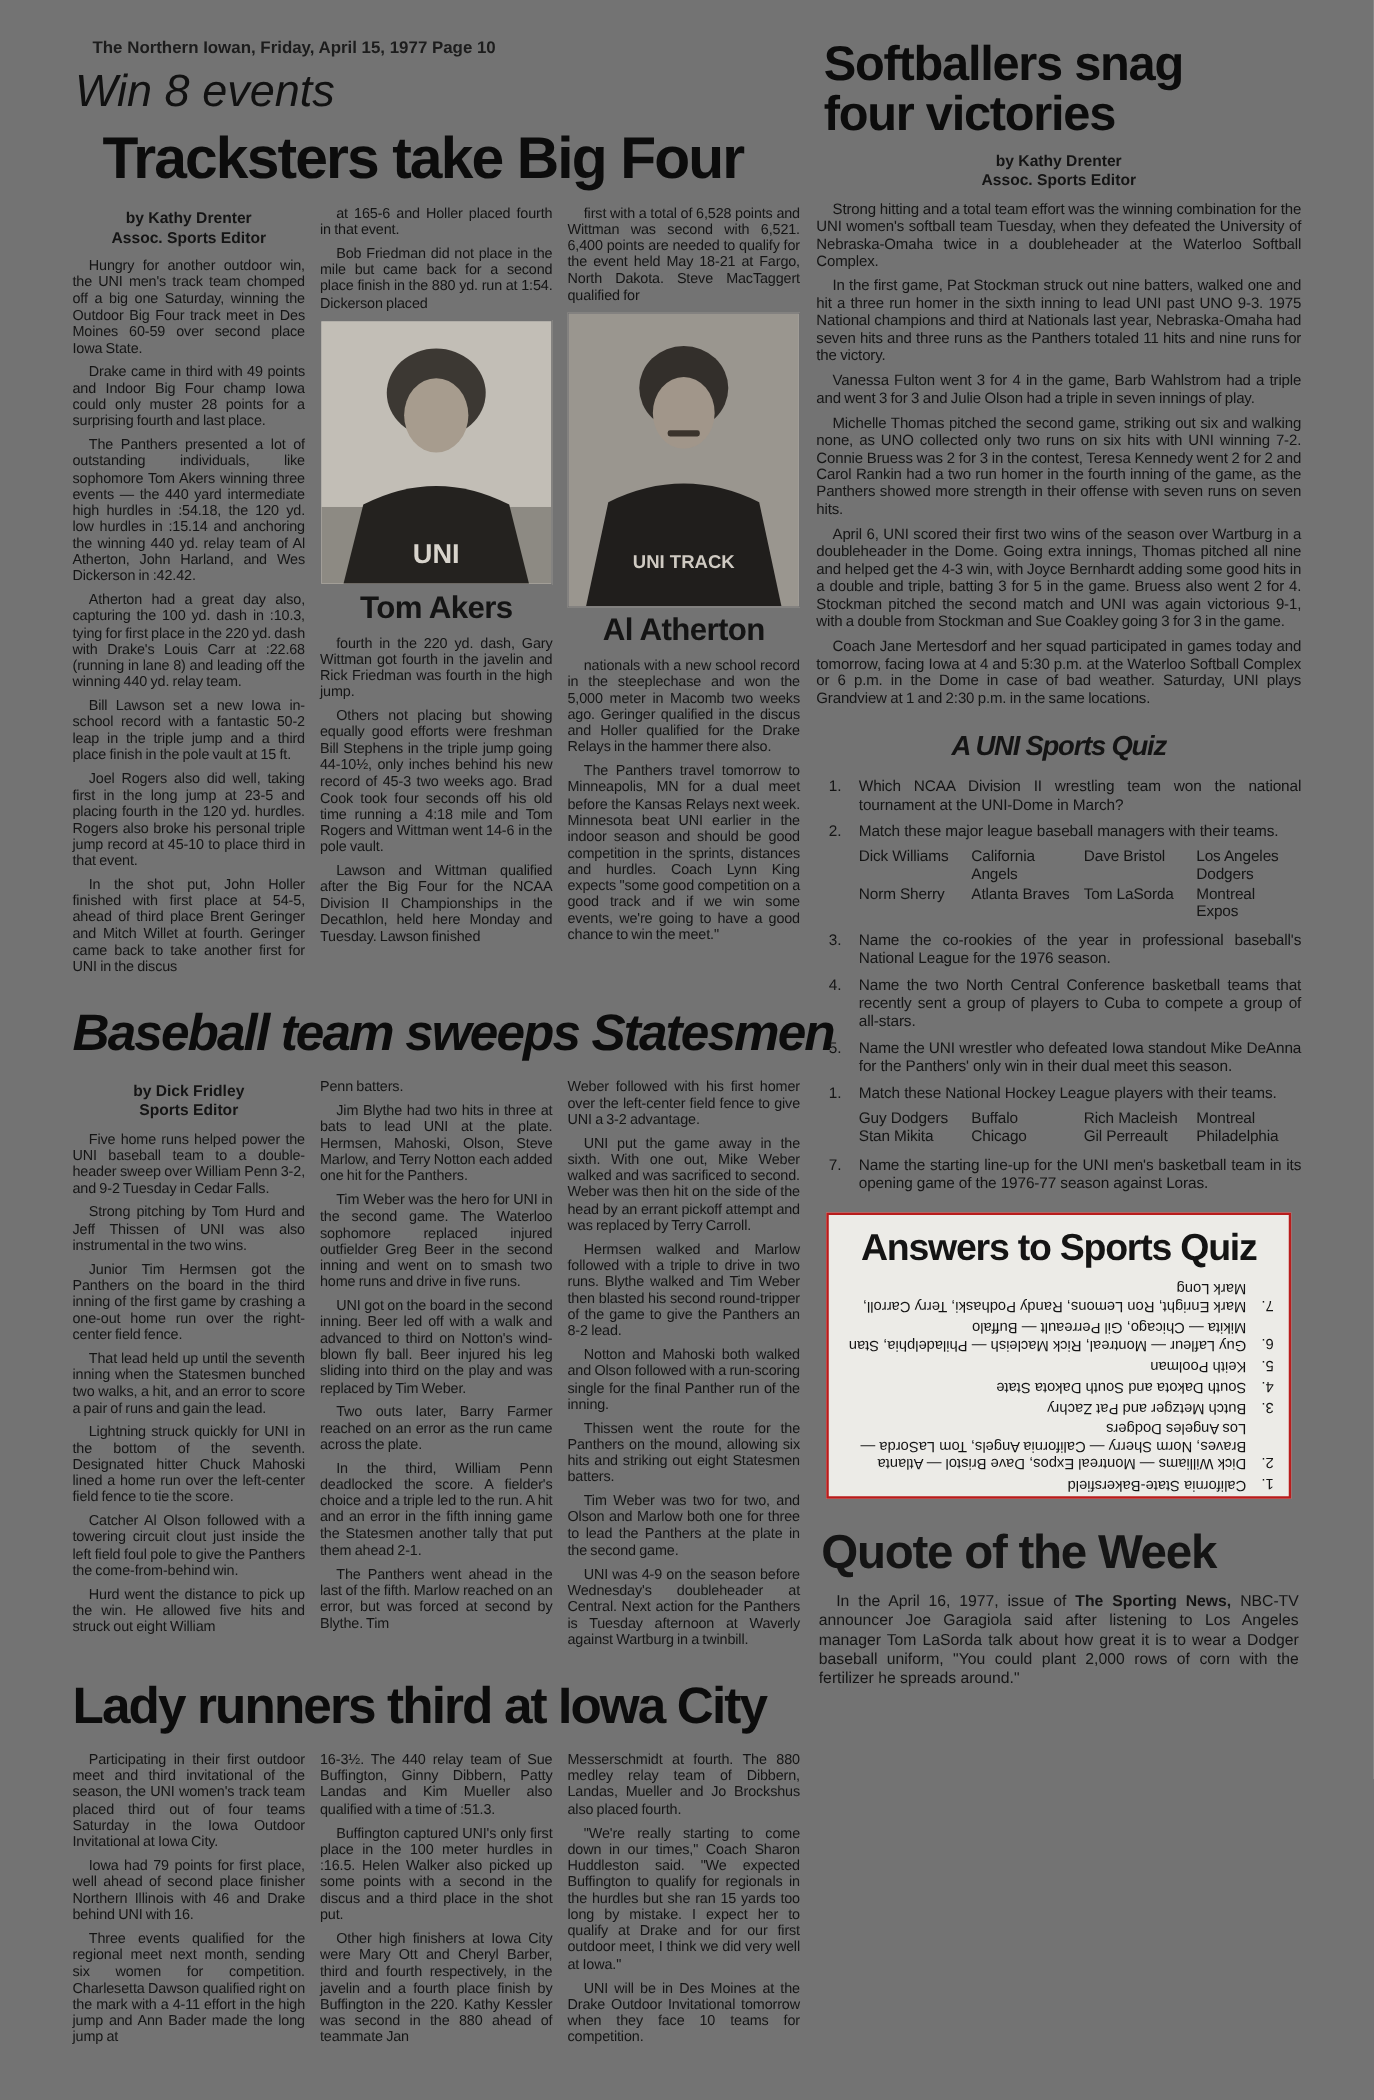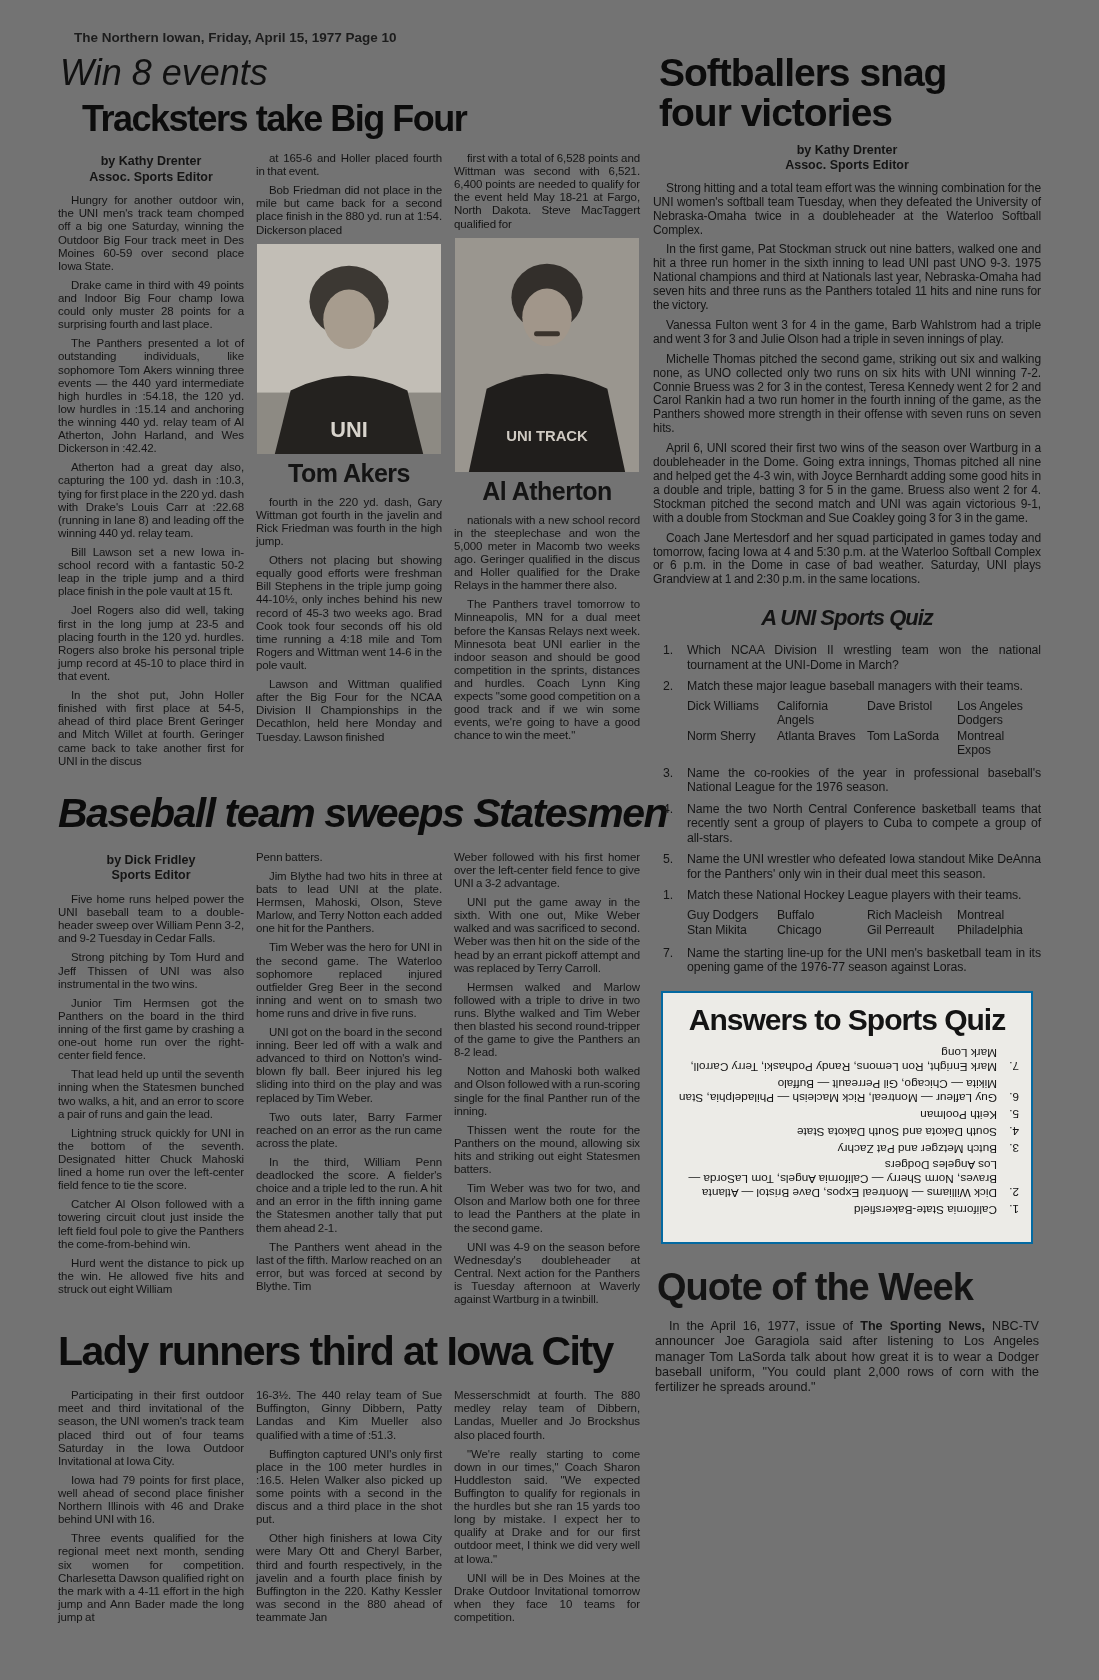--- a/index.html
+++ b/index.html
@@ -18,21 +18,21 @@
   .masthead {
     position:absolute; left:74px; top:30px;
     font-size:13.5px; font-weight:bold; color:#1c1c1c;
   }
   
   .left-zone {
     position:absolute; left:58px; top:52px; width:582px;
   }
   .kicker { font-style:italic; font-size:36px; color:#111; margin:0 0 4px 2px; }
   .headline-xl {
-    font-size:36px; font-weight:bold; letter-spacing:-1.5px;
+    font-size:47px; font-weight:bold; letter-spacing:-1.5px;
     margin:2px 0 12px 24px; color:#0c0c0c; white-space:nowrap;
   }
   .cols { display:flex; gap:12px; }
   .col { width:186px; }
   .byline { text-align:center; font-weight:bold; font-size:12.5px; line-height:1.25; margin:2px 0 9px; }
   .col p, .wide-col p {
     font-size:11.5px; line-height:1.14; letter-spacing:-0.1px; word-spacing:-0.5px;
     text-align:justify; text-indent:13px; margin:0 0 6px;
   }
   .photo {
@@ -41,39 +41,39 @@
   }
   .photo.tall { height:236px; }
   .photo svg { width:100%; height:100%; display:block; }
   .caption { text-align:center; font-weight:bold; font-size:25px; letter-spacing:-0.5px; margin:2px 0 8px; }
   .headline-band {
     font-size:41px; font-weight:bold; font-style:italic; letter-spacing:-1.5px;
     margin:16px 0 14px 0; white-space:nowrap; color:#0c0c0c;
   }
   .headline-band.upright { font-style:normal; }
   
-  .sidebar { position:absolute; left:653px; top:49px; width:388px; }
+  .sidebar { position:absolute; left:653px; top:28px; width:388px; }
   .headline-lg {
     font-size:39px; font-weight:bold; letter-spacing:-1px; line-height:1.02;
     margin:4px 0 10px 6px; color:#0c0c0c;
   }
   .sidebar .byline { margin:4px 0 8px; }
   .wide-col p { font-size:12px; line-height:1.16; }
   .quiz-head {
     font-size:22px; font-weight:bold; font-style:italic; letter-spacing:-1px;
     text-align:center; margin:18px 0 12px;
   }
   .quiz-item { display:flex; margin:0 0 7px; }
   .quiz-num { width:24px; flex:0 0 24px; font-size:12.3px; font-weight:normal; margin-left:10px; }
   .quiz-body { flex:1; font-size:12.3px; line-height:1.18; text-align:justify; letter-spacing:-0.1px; }
   .pairs { display:grid; grid-template-columns:1fr 1fr 1fr 1fr; column-gap:6px; row-gap:1px; margin:5px 0 1px; text-align:left; }
   .pairs span { font-size:12.3px; line-height:1.18; }
   .answers-box {
-    border:2px solid #0369a1; background:#ecebe7;
-    margin:16px 0 0 8px; padding:10px 12px 24px; width:372px;
+    border:2px solid #b91c1c; background:#ecebe7;
+    margin:16px 0 0 8px; padding:10px 12px 0; width:372px;
   }
   .answers-head { font-size:30px; font-weight:bold; letter-spacing:-1px; text-align:center; margin-bottom:8px; }
   .answers-flip { transform:rotate(180deg); }
   .answer-item { display:flex; margin:0 0 3px; }
   .answer-num { width:22px; flex:0 0 22px; font-size:11.8px; }
   .answer-text { flex:1; font-size:11.8px; line-height:1.17; }
   .quote-head { font-size:38px; font-weight:bold; letter-spacing:-1px; margin:22px 0 10px 4px; }
   .quote-text { font-size:12.6px; line-height:1.2; text-align:justify; text-indent:14px; padding:0 2px; }
   .quote-text .bold { font-weight:bold; }
 </style>

